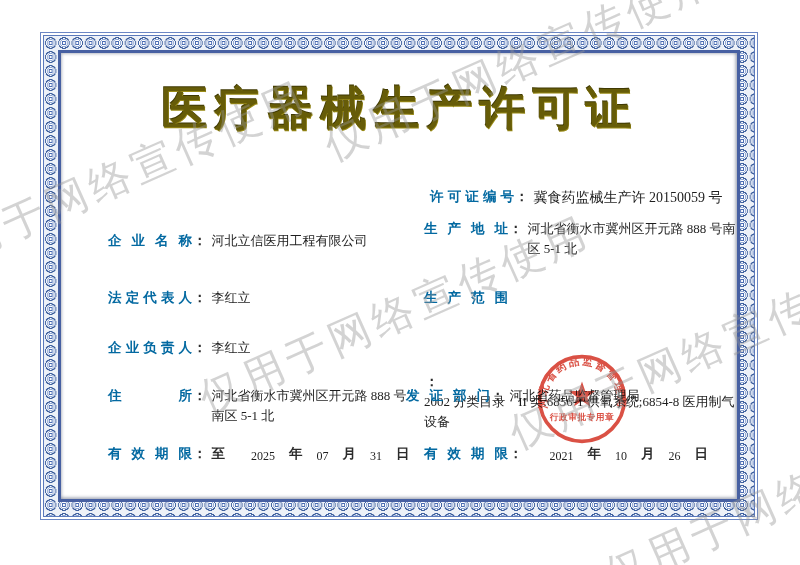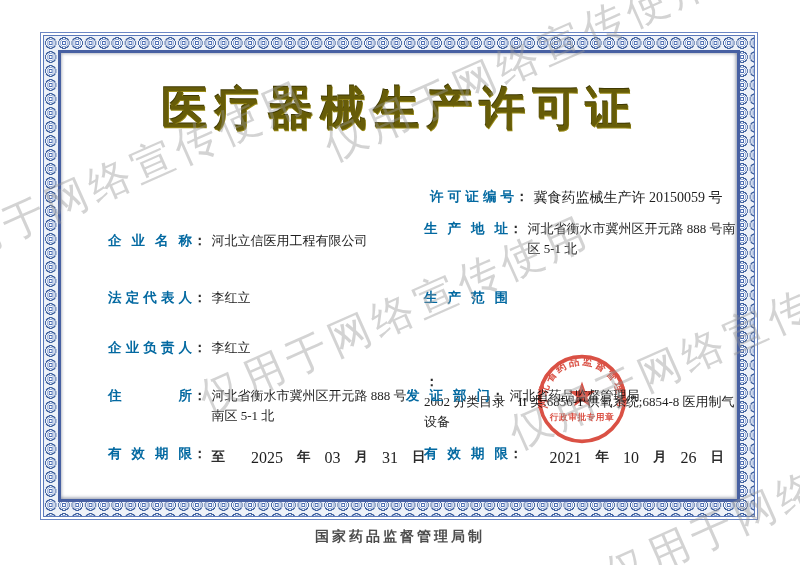--- a/index.html
+++ b/index.html
@@ -38,21 +38,21 @@
           text-align:justify;text-align-last:justify;line-height:1.5;}
   .colon{font-weight:bold;font-size:13.5px;color:#2b2b2b;margin:0 5px 0 1px;line-height:1.5;}
   .fval{font-family:"Liberation Serif",serif;font-size:13px;color:#1e1e1e;
         line-height:1.5;flex:1;}
   .scopeline{margin:0 0 2px 0;}
 
   
   .dates{white-space:nowrap;}
   .dpre{font-family:"Liberation Sans",sans-serif;font-weight:bold;font-size:13.5px;
         color:#2b2b2b;margin-right:16px;}
-  .dnum{position:relative;top:2px;margin:6px 10px;font-size:16px;}
+  .dnum{position:relative;top:2px;margin:6px 10px;font-size:12px;}
   .dunit{font-family:"Liberation Sans",sans-serif;font-weight:bold;font-size:13.5px;
          color:#2b2b2b;margin:0 4px;}
 
   
   .seal{position:absolute;left:536px;top:353px;width:92px;height:92px;z-index:3;
         opacity:.88;mix-blend-mode:multiply;}
   .seal text{fill:#d5392b;}
 
   
   .wm{position:absolute;z-index:9;pointer-events:none;white-space:nowrap;
@@ -123,21 +123,21 @@
   <div class="row" style="left:406px;top:386px;width:314px;">
     <span class="flabel">发证部门</span>
       <span class="colon">：</span>
     <span class="fval">河北省药品监督管理局</span>
   </div>
 
   <div class="row" style="left:108px;top:444px;width:330px;">
     <span class="flabel">有效期限</span>
       <span class="colon">：</span>
     <span class="fval dates">
-      <span class="dpre">至</span><span class="dnum">2025</span><span class="dunit">年</span><span class="dnum">03</span><span class="dunit">月</span><span class="dnum">31</span><span class="dunit">日</span>
+      <span class="dpre">至</span><span class="dnum">2025</span><span class="dunit">年</span><span class="dnum">07</span><span class="dunit">月</span><span class="dnum">31</span><span class="dunit">日</span>
     </span>
   </div>
 
   <div class="row" style="left:424px;top:444px;width:314px;">
     <span class="flabel">有效期限</span>
       <span class="colon">：</span>
     <span class="fval dates">
       <span class="dnum" style="margin-left:22px;">2021</span><span class="dunit">年</span><span class="dnum">10</span><span class="dunit">月</span><span class="dnum">26</span><span class="dunit">日</span>
     </span>
   </div>
@@ -153,15 +153,14 @@
     <polygon fill="#d5392b" points="50,31 53.5,41.2 64.3,41.4 55.7,47.9 58.8,58.1 50,52 41.2,58.1 44.3,47.9 35.7,41.4 46.5,41.2"></polygon>
     <text x="50" y="73" text-anchor="middle" font-size="9.5" font-weight="bold" letter-spacing="0.5">行政审批专用章</text>
   </svg>
 
   <div class="wm" style="left:520px;top:62px;">仅用于网络宣传使用</div>
   <div class="wm" style="left:112px;top:180px;">仅用于网络宣传使用</div>
   <div class="wm" style="left:395px;top:315px;">仅用于网络宣传使用</div>
   <div class="wm" style="left:705px;top:350px;">仅用于网络宣传使用</div>
   <div class="wm" style="left:800px;top:492px;">仅用于网络宣传使用</div>
 
-  <div class="footer">国家药品监督管理局制</div>
 
 </div>
 
 </body></html>

